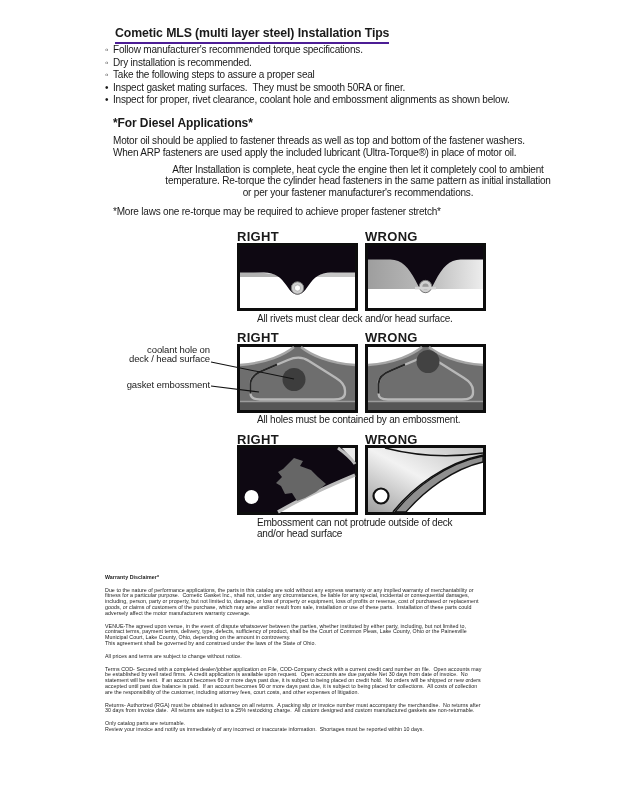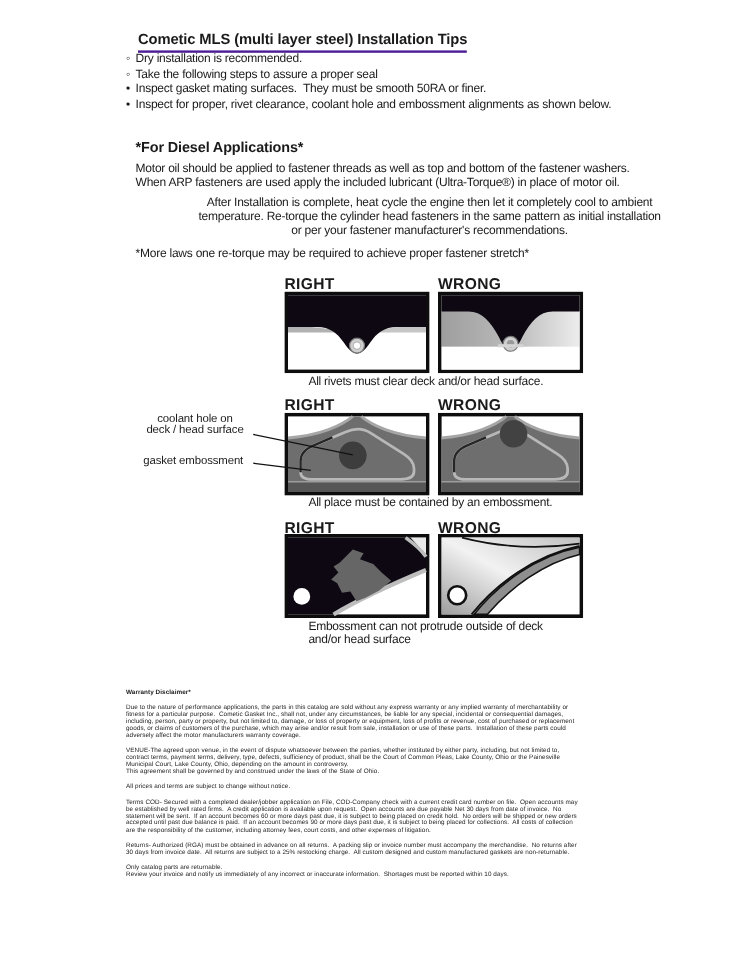--- a/index.html
+++ b/index.html
@@ -22,40 +22,41 @@
   .tip.l2::before{content:"\2022";position:absolute;left:-1px;top:0;font-size:10px;}
   
   .dheading{position:absolute;left:113px;top:116px;font-size:12px;font-weight:bold;letter-spacing:-0.1px;}
   .para{position:absolute;left:113px;font-size:10px;letter-spacing:-0.2px;line-height:11.8px;white-space:pre-wrap;width:490px;}
   
   .dhdr{position:absolute;width:121px;text-align:left;font-size:13px;font-weight:bold;letter-spacing:0.3px;}
   .caption{position:absolute;left:238px;font-size:10px;letter-spacing:-0.2px;line-height:11px;white-space:pre-wrap;width:260px;margin-left:19px;}
   .diag{position:absolute;width:121px;}
   .diag svg{display:block;width:100%;height:100%;}
   
-  .callout{position:absolute;font-size:9.5px;line-height:9.9px;text-align:center;white-space:pre-wrap;letter-spacing:-0.1px;}
+  .callout{position:absolute;font-size:9.5px;line-height:9.9px;text-align:right;white-space:pre-wrap;letter-spacing:-0.1px;}
   
   .disc{
     position:absolute;left:105px;top:574px;width:880px;
     transform:scale(0.5);transform-origin:0 0;
     font-size:10.6px;line-height:11.6px;letter-spacing:0.1px;color:#222;
   }
   .disc .dh{font-weight:bold;margin:0 0 14px 0;}
   .disc .dp{margin:0 0 14px 0;white-space:pre-wrap;}
   
   .footer{position:absolute;left:387px;top:760px;font-size:12.5px;letter-spacing:0.3px;color:#3b82f6;margin-top:42px;}
 </style>
 </head>
 <body>
 
 <div>
 
   <div class="title">Cometic MLS (multi layer steel) Installation Tips</div>
 
   <div class="tips">
+    <div class="tip l1"><span>Follow manufacturer's recommended torque specifications.</span></div>
     <div class="tip l1"><span>Dry installation is recommended.</span></div>
     <div class="tip l1"><span>Take the following steps to assure a proper seal</span></div>
     <div class="tip l2"><span>Inspect gasket mating surfaces.  They must be smooth 50RA or finer.</span></div>
     <div class="tip l2"><span>Inspect for proper, rivet clearance, coolant hole and embossment alignments as shown below.</span></div>
   </div>
 
   <div class="dheading">*For Diesel Applications*</div>
   <div class="para" style="top:135px;">Motor oil should be applied to fastener threads as well as top and bottom of the fastener washers.
 When ARP fasteners are used apply the included lubricant (Ultra-Torque®) in place of motor oil.</div>
   <div class="para" style="top:163.5px;text-align:center;">After Installation is complete, heat cycle the engine then let it completely cool to ambient
@@ -118,21 +119,21 @@
       <path d="M3,66 L3,21 C30,19 48,10.5 57,3 L64,3 C73,10.5 91,19 118,21 L118,66 Z" fill="#6e6e6e"></path>
       <path d="M3,21 C30,19 48,10.5 57,3" fill="none" stroke="#a6a6a6" stroke-width="2.4"></path>
       <path d="M64,3 C73,10.5 91,19 118,21" fill="none" stroke="#a6a6a6" stroke-width="2.4"></path>
       <rect x="3" y="57.5" width="115" height="8.5" fill="#565656"></rect>
       <line x1="3" y1="57.5" x2="118" y2="57.5" stroke="#9c9c9c" stroke-width="1.3"></line>
       <path d="M13.5,49.5 L13.5,40 C13.5,33.5 18,29.5 26,26.5 L51,16 C58,13 66,13 72,17 L99,34 C105.5,38 108,41.5 108,46.5 L108,49 C108,53.5 104,55.5 97,55.5 L23,55.5 C16.5,55.5 13.5,53.5 13.5,49.5 Z" fill="none" stroke="#b8b8b8" stroke-width="2.3"></path>
       <path d="M40,20.5 L26,26.5 C18,29.5 13.5,33.5 13.5,40 L13.5,49.5" fill="none" stroke="#262626" stroke-width="2"></path>
       <circle cx="63" cy="17.5" r="11.5" fill="#424242"></circle>
     </svg>
   </div>
-  <div class="caption" style="top:413.5px;">All place must be contained by an embossment.</div>
+  <div class="caption" style="top:413.5px;">All holes must be contained by an embossment.</div>
 
   <div class="callout" style="left:115px;top:344.5px;width:95px;">coolant hole on
 deck / head surface</div>
   <div class="callout" style="left:112px;top:379.5px;width:98px;">gasket embossment</div>
   <svg class="abs" style="left:110px;top:340px;" width="190" height="60">
     <line x1="101" y1="22" x2="184" y2="39" stroke="#111111" stroke-width="1.1"></line>
     <line x1="101" y1="46" x2="149" y2="52" stroke="#111111" stroke-width="1.1"></line>
   </svg>
 
   <div class="dhdr" style="left:237px;top:432px;">RIGHT</div>

